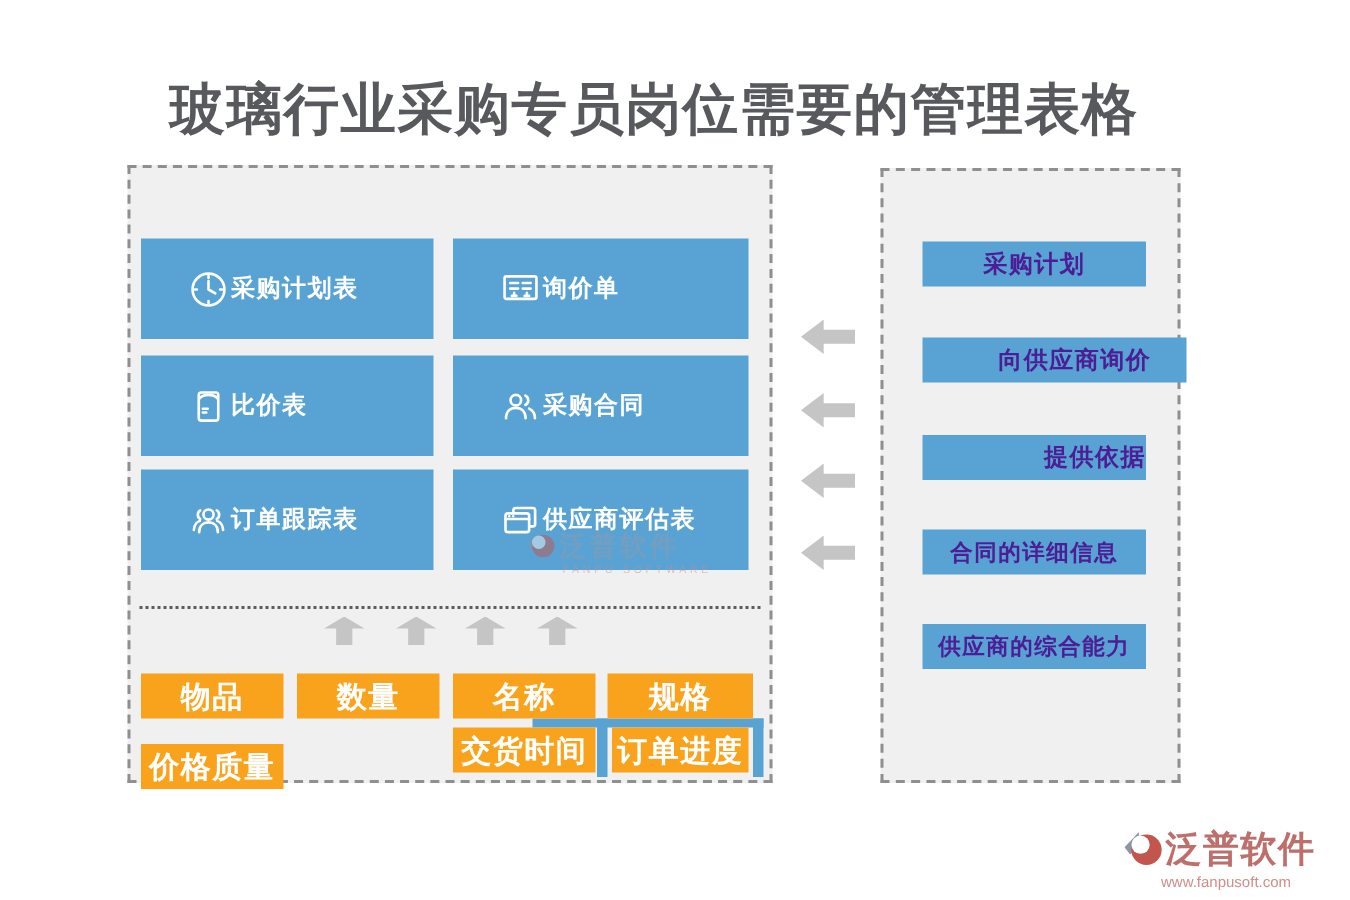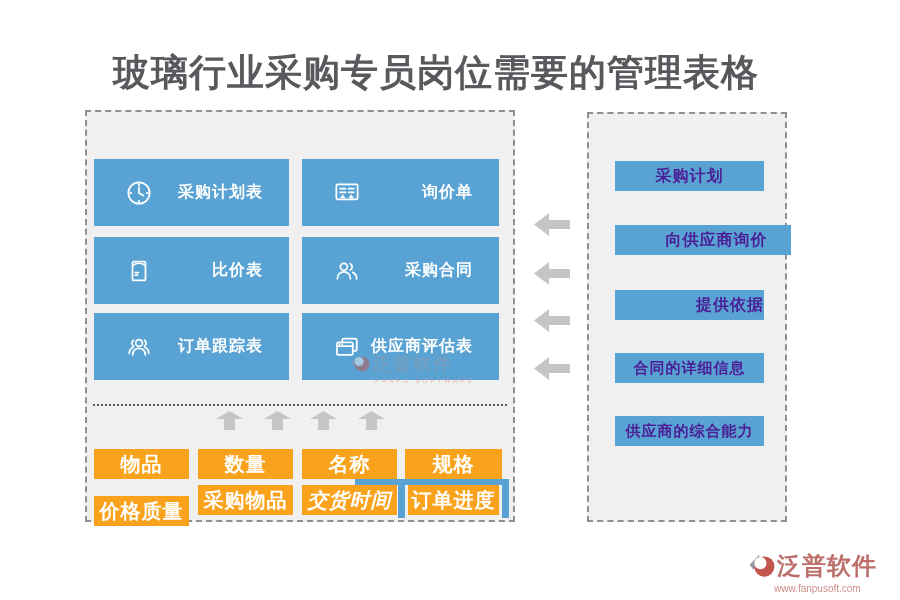--- a/index.html
+++ b/index.html
@@ -21,21 +21,21 @@
   }
   .left-panel{left:85px;top:110px;width:430px;height:412px;}
   .right-panel{left:587px;top:112px;width:200px;height:410px;}
   .tbox{
     position:absolute;width:195px;height:67px;
     background:var(--blue,#58a3d4);color:#fff;
     display:flex;align-items:center;
     font-weight:bold;font-size:16px;letter-spacing:1px;
   }
   .tbox .ticon{margin-left:30px;width:30px;height:30px;flex:0 0 auto;display:flex;}
-  .tbox .tlabel{flex:1;text-align:right;padding-right:26px;font-family:Liberation Mono, monospace;}
+  .tbox .tlabel{flex:1;text-align:left;padding-right:26px;font-family:Liberation Mono, monospace;}
   .ticon svg{width:100%;height:100%;stroke:#fff;fill:none;stroke-width:1.4;stroke-linecap:round;stroke-linejoin:round;}
   .dotted-divider{
     left:6px;top:292px;width:414px;height:0;
     border-top:2px dotted #5c5c5c;
   }
   .up-arrow{
     width:27px;height:19px;background:var(--arrow_gray,#c5c5c5);
     clip-path:polygon(50% 0,100% 42%,70% 42%,70% 100%,30% 100%,30% 42%,0 42%);
     filter:drop-shadow(1px 1.5px 0.5px rgba(0,0,0,.18));
     top:299px;
@@ -168,24 +168,21 @@
   <div class="fbox" style="left:215px;top:337px;">
       <span>名称</span>
     </div>
   <div class="fbox" style="left:318px;top:337px;width:97px;">
       <span>规格</span>
     </div>
 
   <div class="fbox" style="left:7px;top:384px;">
       <span>价格质量</span>
     </div>
-  <div class="fbox" style="left:111px;top:373px;">
-      <span>采购物品</span>
-    </div>
-  <div class="fbox" style="left:215px;top:373px;font-style:italic;">
+  <div class="fbox" style="left:215px;top:373px;">
       <span>交货时间</span>
     </div>
   <div class="fbox" style="left:321px;top:373px;width:91px;">
       <span>订单进度</span>
     </div>
 </div>
 
 <div class="left-arrow" style="top:213px;"></div>
 <div class="left-arrow" style="top:262px;"></div>
 <div class="left-arrow" style="top:309px;"></div>

